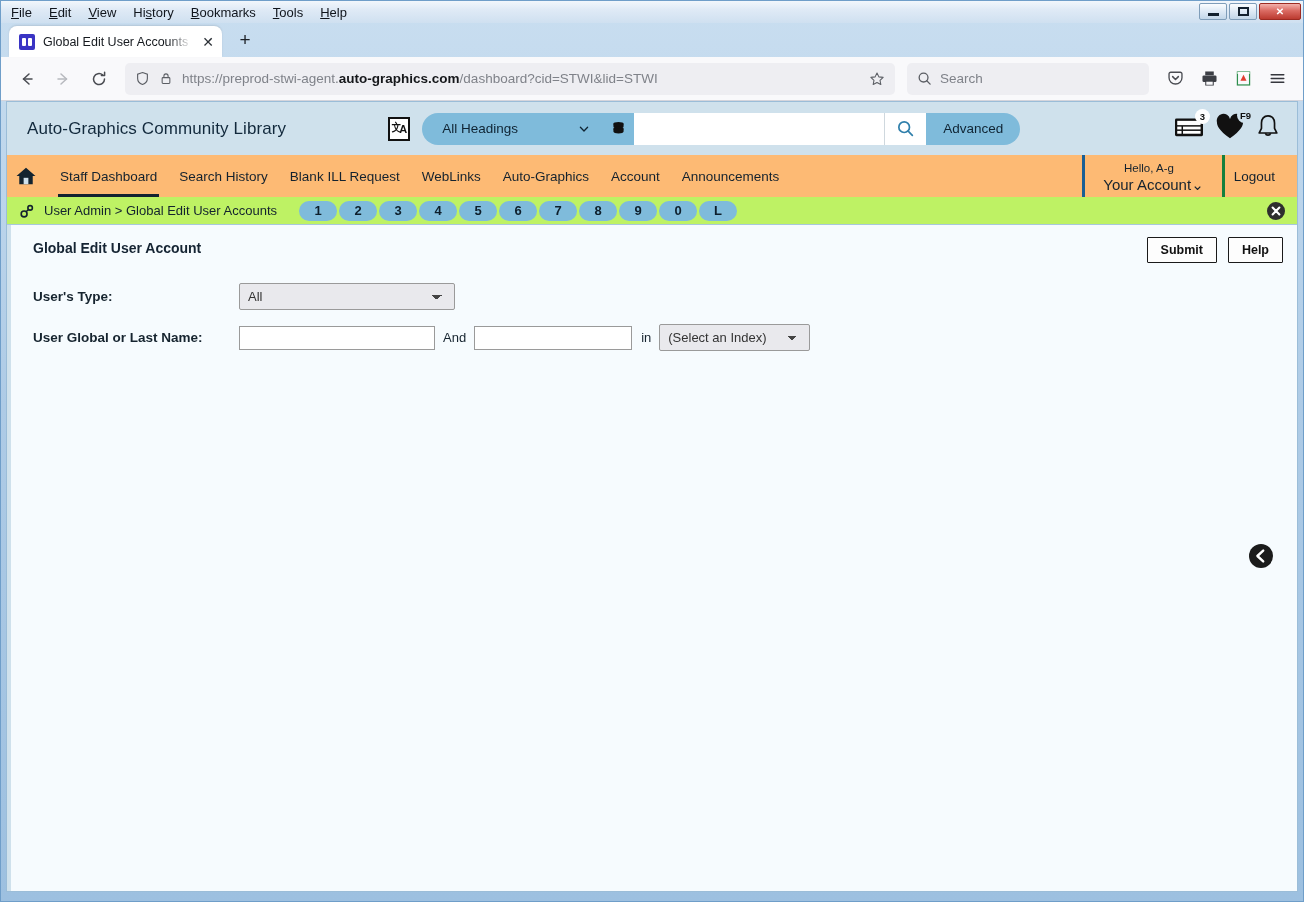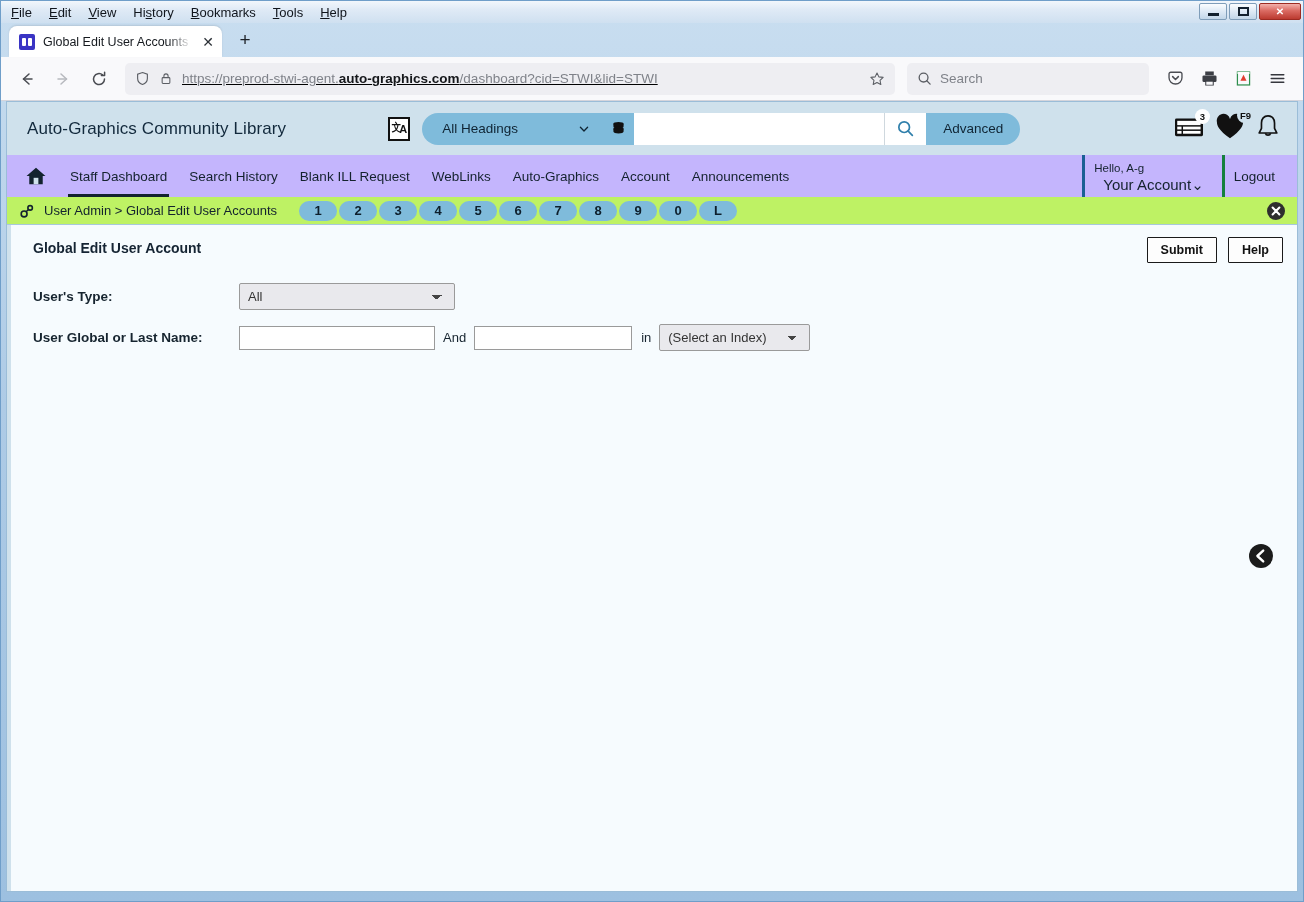--- a/index.html
+++ b/index.html
@@ -108,21 +108,21 @@
   .navbtn {
     width: 32px; height: 32px; border-radius: 5px;
     display: flex; align-items: center; justify-content: center;
     color: #4a4c52; cursor: pointer;
   }
   .navbtn.disabled { color: #b7b9be; }
   .urlbar {
     flex: 1 1 auto; height: 32px; margin: 0 8px 0 6px;
     background: #eeeef2; border-radius: 5px;
     display: flex; align-items: center; gap: 9px;
-    padding: 0 10px; min-width: 0; text-decoration: underline;
+    padding: 0 10px; min-width: 0;
   }
   .url-text {
     flex: 1 1 auto; font-size: 13.5px; color: #7f8289;
     white-space: nowrap; overflow: hidden;
   }
   .url-text b { color: #15171a; font-weight: 600; }
   .searchbar {
     flex: 0 0 242px; height: 32px;
     background: #eeeef2; border-radius: 5px;
     display: flex; align-items: center; gap: 8px; padding: 0 10px;
@@ -208,24 +208,25 @@
     min-width: 15px; height: 15px; padding: 0 3px;
     background: #fff; border-radius: 50%;
     font-size: 9.5px; font-weight: bold; color: #111;
     display: flex; align-items: center; justify-content: center;
   }
   .badge.f9 { background: #cfe1ec; right: -9px; top: -5px; border-radius: 8px; }
 
   
   .app-nav {
     flex: 0 0 42px;
-    background: #c4b5fd;
+    background: #fdba74;
     display: flex; align-items: stretch;
-    padding-left: 18px;
+    padding-left: 8px;
     position: relative;
+    text-align: center;
   }
   .home-icon {
     display: flex; align-items: center; padding-right: 12px; cursor: pointer;
   }
   .navitem {
     display: flex; align-items: center; padding: 0 11px;
     font-size: 13.5px; color: #14222e; cursor: pointer;
     position: relative; white-space: nowrap;
   }
   .navitem.active::after {

